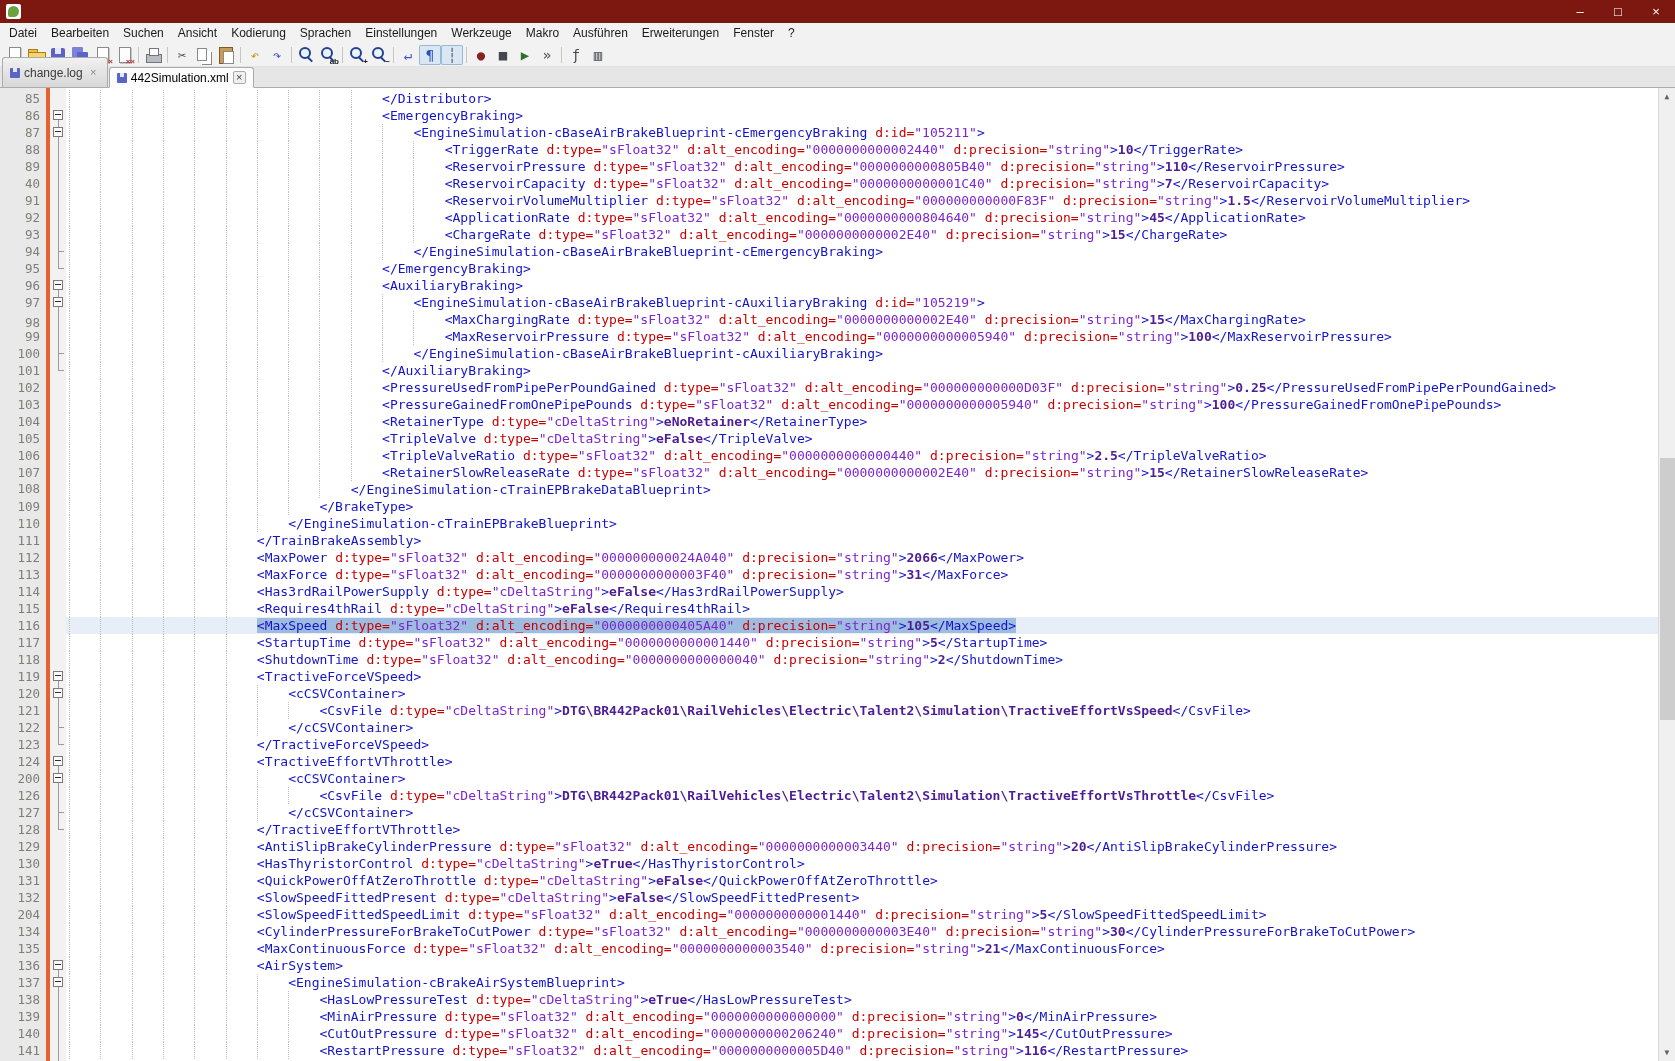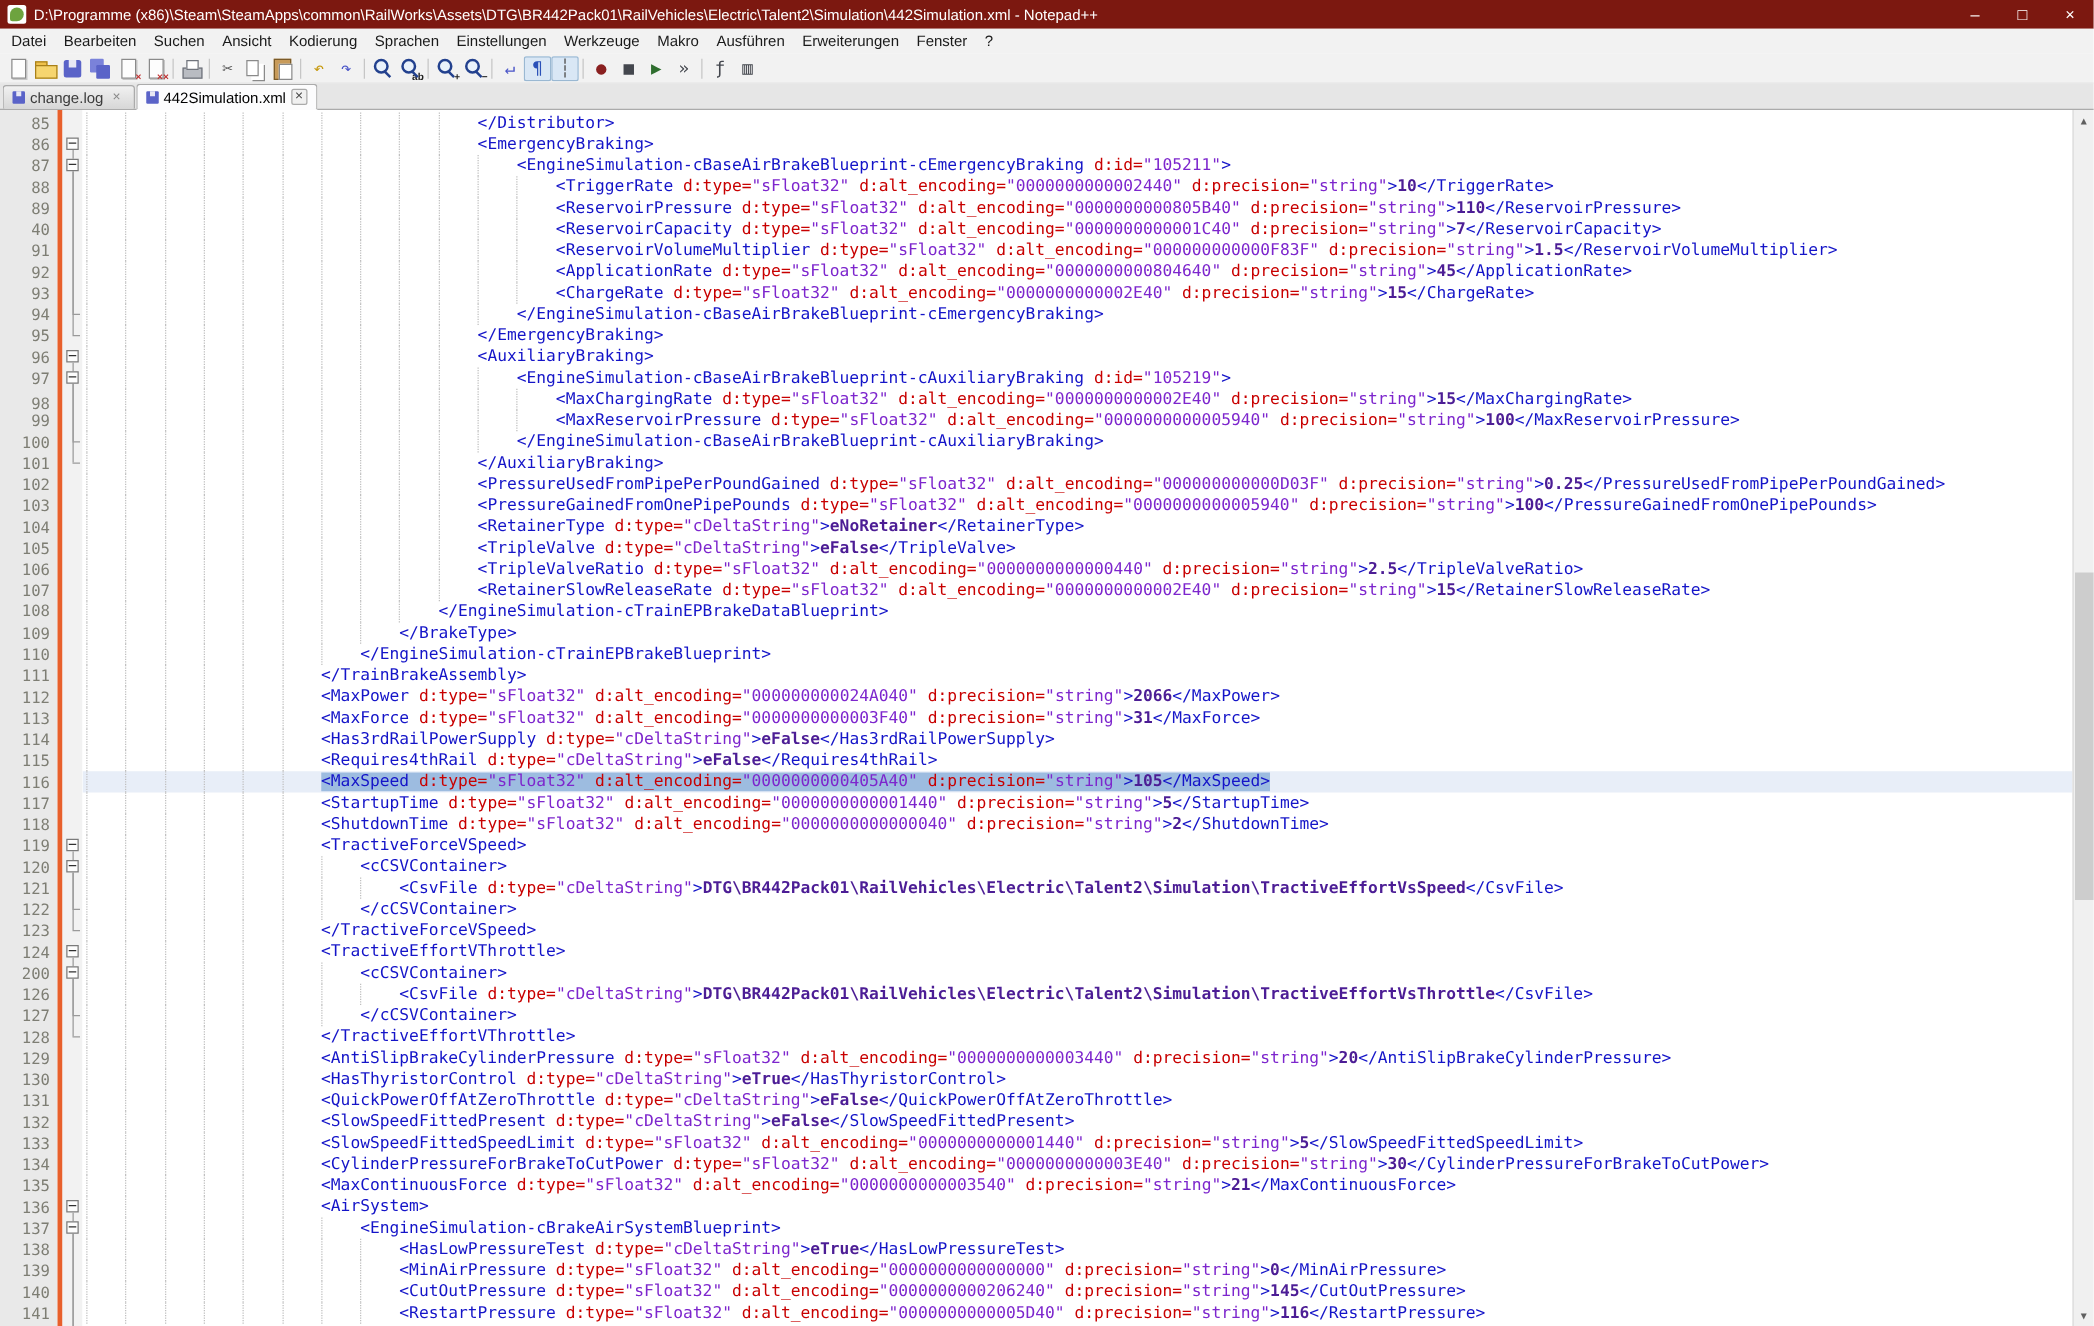--- a/index.html
+++ b/index.html
@@ -35,21 +35,21 @@
   .k-print::before{content:"";position:absolute;left:4px;top:9px;width:14px;height:7px;background:#B9BCC2;border:1px solid #70747C}
   .k-print::after{content:"";position:absolute;left:7px;top:3px;width:8px;height:6px;background:#fff;border:1px solid #70747C}
   .k-copy::before{content:"";position:absolute;left:4px;top:3px;width:8px;height:11px;background:#fff;border:1px solid #8A8A8A;box-shadow:4px 3px 0 0 #fff,5px 4px 0 0 #8A8A8A}
   .k-paste::before{content:"";position:absolute;left:4px;top:2px;width:12px;height:15px;background:#C89B5A;border:1px solid #7A5A28}
   .k-paste::after{content:"";position:absolute;left:8px;top:6px;width:9px;height:11px;background:#fff;border:1px solid #8A8A8A}
   .k-mag::before{content:"";position:absolute;left:4px;top:2px;width:8px;height:8px;border:2px solid #23418E;border-radius:50%;background:#EAF2FB}
   .k-mag::after{content:"";position:absolute;left:13px;top:11px;width:7px;height:2px;background:#23418E;transform:rotate(45deg);transform-origin:0 0}
 
   
   .tabbar{position:absolute;top:67px;left:0;right:0;height:21px;background:#E6E6E6;border-bottom:1px solid #ABABAB;display:flex;align-items:flex-end;padding-left:2px}
-  .tab{height:19px;display:flex;align-items:center;gap:4px;padding:0 7px;border:1px solid #ABABAB;border-bottom:none;border-radius:3px 3px 0 0;background:linear-gradient(#F1F1F1,#D7D7D7);margin-right:1px;font-size:12px;color:#3C3C3C;position:relative;z-index:1}
+  .tab{height:30px;display:flex;align-items:center;gap:4px;padding:0 7px;border:1px solid #ABABAB;border-bottom:none;border-radius:3px 3px 0 0;background:linear-gradient(#F1F1F1,#D7D7D7);margin-right:1px;font-size:12px;color:#3C3C3C;position:relative;z-index:1}
   .tab.active{height:21px;background:#FCFCFD;color:#000;border-bottom:1px solid #FCFCFD;margin-bottom:-1px;z-index:2}
   .tdisk{width:10px;height:10px;background:#5A63C8;border-radius:1px;position:relative;flex:0 0 auto}
   .tdisk::after{content:"";position:absolute;left:3px;top:0;width:4px;height:4px;background:#E8E8F4}
   .tlabel{white-space:nowrap}
   .tx{font-size:11px;color:#888;width:13px;height:13px;line-height:11px;text-align:center;border:1px solid transparent;border-radius:2px}
   .tab.active .tx{color:#444;border-color:#AAA;background:#F0F0F0}
 
   
   .editor{position:absolute;top:88px;left:0;right:0;bottom:0;background:#fff;font-family:"DejaVu Sans Mono","Liberation Mono",monospace;font-size:13px}
   .gutter-nums{position:absolute;left:0;top:0;bottom:0;width:46px;background:var(--gutter_bg)}
@@ -75,21 +75,20 @@
   .vscroll{position:absolute;right:0;top:0;bottom:0;width:17px;background:#F0F0F0;border-left:1px solid #DADADA}
   .varrow{position:absolute;left:0;width:16px;height:17px;color:#606060;font-size:8px;text-align:center;line-height:17px}
   .varrow.down{bottom:0}
   .vthumb{position:absolute;left:1px;width:15px;top:38%;height:27%;background:#CDCDCD}
 </style>
 </head>
 <body>
 
 <div class="titlebar">
   <span class="app-icon"></span>
-  <span class="title-text">D:\Programme (x86)\Steam\SteamApps\common\RailWorks\Assets\DTG\BR442Pack01\RailVehicles\Electric\Talent2\Simulation\442Simulation.xml - Notepad++</span>
   <div class="win-controls">
     <span class="win-btn">–</span>
     <span class="win-btn">□</span>
     <span class="win-btn">×</span>
   </div>
 </div>
 
 <div class="menubar">
     <span class="mi">Datei</span>
     <span class="mi">Bearbeiten</span>
@@ -232,21 +231,21 @@
       <span class="num" style="top: 648px;">123</span>
       <span class="num" style="top: 665px;">124</span>
       <span class="num" style="top: 682px;">200</span>
       <span class="num" style="top: 699px;">126</span>
       <span class="num" style="top: 716px;">127</span>
       <span class="num" style="top: 733px;">128</span>
       <span class="num" style="top: 750px;">129</span>
       <span class="num" style="top: 767px;">130</span>
       <span class="num" style="top: 784px;">131</span>
       <span class="num" style="top: 801px;">132</span>
-      <span class="num" style="top: 818px;">133</span>
+      <span class="num" style="top: 818px;">204</span>
       <span class="num" style="top: 835px;">134</span>
       <span class="num" style="top: 852px; text-align: center;">135</span>
       <span class="num" style="top: 869px;">136</span>
       <span class="num" style="top: 886px;">137</span>
       <span class="num" style="top: 903px;">138</span>
       <span class="num" style="top: 920px;">139</span>
       <span class="num" style="top: 937px;">140</span>
       <span class="num" style="top: 954px;">141</span>
     </div>
   <div class="change-margin"></div>

